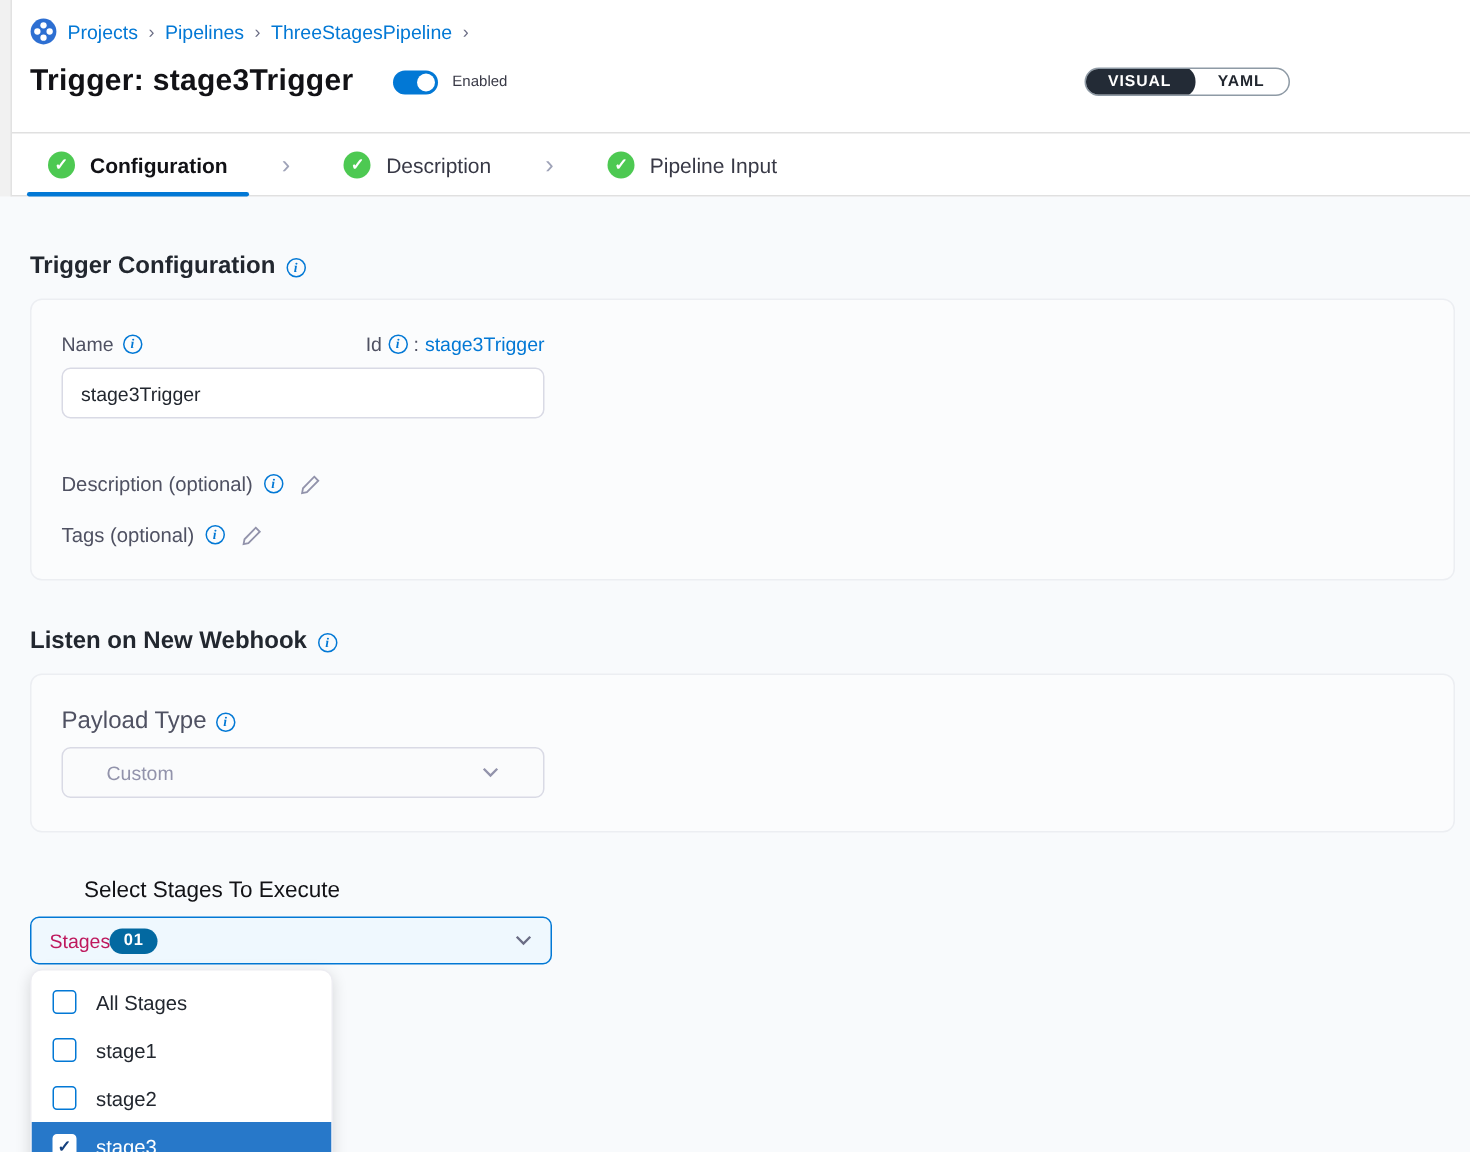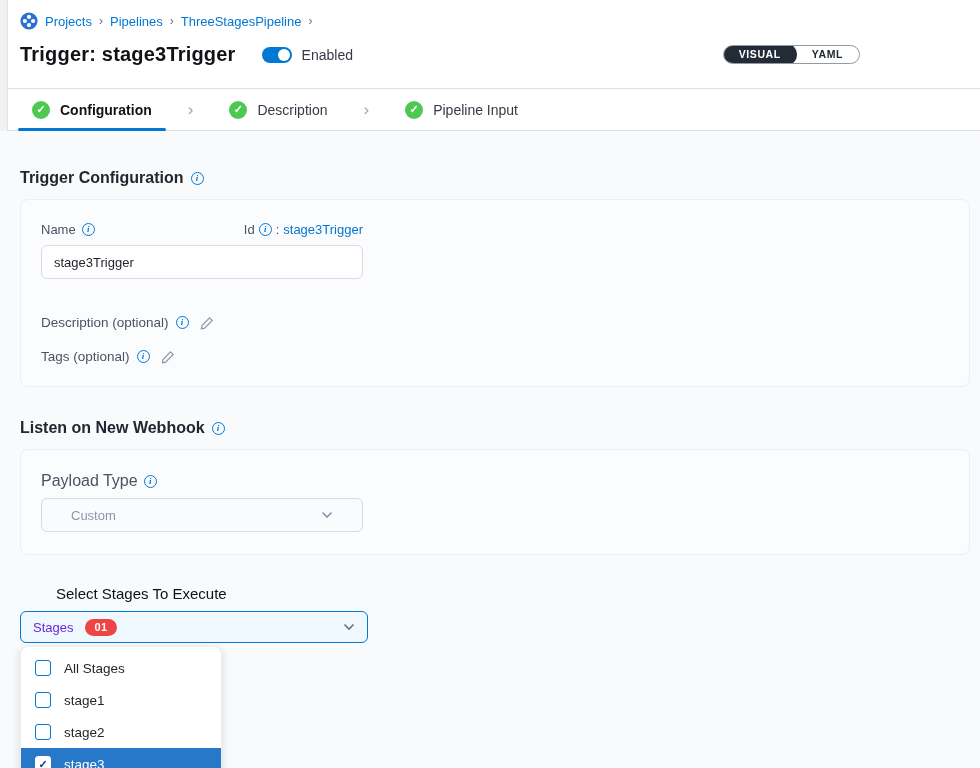--- a/index.html
+++ b/index.html
@@ -12,21 +12,21 @@
   
   .header { margin-left:8px; background:#ffffff; height:88px; padding:12px 20px 0 12px; }
   .breadcrumb { display:flex; align-items:center; gap:7px; font-size:13px; }
   .breadcrumb a { color:#0278d5; text-decoration:none; cursor:pointer; }
   .crumb-sep { color:#6b6d85; font-size:12px; }
   .harness-icon { width:18px; height:18px; display:inline-block; }
   .title-row { display:flex; align-items:center; margin-top:13px; }
   .page-title { font-size:20px; font-weight:700; color:#121216; letter-spacing:.2px; }
   .toggle { width:30px; height:16px; border-radius:8px; background:#0278d5; position:relative; margin-left:26px; cursor:pointer; }
   .toggle .knob { position:absolute; top:2px; right:2px; width:12px; height:12px; border-radius:50%; background:#fff; }
-  .toggle-label { margin-left:10px; font-size:14px; color:#383946; }
+  .toggle-label { margin-left:10px; font-size:10px; color:#383946; }
   .seg-control { margin-left:auto; margin-right:100px; display:flex; align-items:center; background:#fff; border:1px solid #8e9aa5; border-radius:11px; height:19px; overflow:hidden; }
   .seg { font-size:10.5px; font-weight:700; letter-spacing:.6px; padding:0 16px; height:19px; line-height:19px; cursor:pointer; }
   .seg.active { background:#232b36; color:#fff; border-radius:10px; margin:-1px; height:21px; line-height:21px; }
   .seg.inactive { color:#22272f; }
 
   
   .tabbar { margin-left:8px; background:#fff; height:43px; border-top:1px solid #e0e0e0; border-bottom:1px solid #e0e0e0; display:flex; align-items:center; padding-left:10px; }
   .tab { display:flex; align-items:center; gap:10px; height:100%; padding:0 14px; position:relative; cursor:pointer; font-size:14px; color:#383946; }
   .tab.active { font-weight:700; color:#121216; }
   .tab.active::after { content:""; position:absolute; left:0; right:0; bottom:-1px; height:3px; background:#0278d5; border-radius:2px; }
@@ -48,22 +48,22 @@
   .opt-row { display:flex; align-items:center; gap:7px; font-size:13.5px; color:#4f5162; font-weight:500; }
   .opt-desc { margin-top:36px; }
   .opt-tags { margin-top:19px; }
   .pencil { cursor:pointer; margin-left:4px; display:inline-flex; }
 
   .select-box { margin-top:8px; width:322px; height:34px; background:#fafbfc; border:1px solid #d9dae5; border-radius:6px; display:flex; align-items:center; padding:0 29px; font-size:13px; color:#9293ab; position:relative; }
   .chev { margin-left:auto; display:inline-flex; }
 
   .h-stages { margin-top:30px; font-size:15px; font-weight:400; color:#121216;margin-left:36px; }
   .multiselect { margin-top:9px; width:348px; height:32px; background:#eff8fe; border:1px solid #0278d5; border-radius:6px; display:flex; align-items:center; padding:0 12px; cursor:pointer; }
-  .ms-label { font-size:13px; color:#6d28d9; }
-  .count-badge { margin-left:12px; background:#ef4444; color:#fff; font-size:11px; font-weight:700; padding:2.5px 9px; border-radius:9px; letter-spacing:.5px; }
+  .ms-label { font-size:13px; color:#be185d; }
+  .count-badge { background:#0369a1; color:#fff; font-size:11px; font-weight:700; padding:2.5px 9px; border-radius:9px; letter-spacing:.5px; }
 
   .dropdown-panel { margin-top:3px; width:202px; background:#fff; border:1px solid #ededf2; border-radius:8px; box-shadow:0 3px 10px rgba(0,0,0,.14); padding-top:5px; overflow:hidden; }
   .dd-item { height:32px; display:flex; align-items:center; gap:13px; padding:0 14px; font-size:13.5px; color:#22272f; cursor:pointer; }
   .checkbox { width:16px; height:16px; border:1.6px solid #0278d5; border-radius:3px; background:#fff; flex:0 0 auto; display:flex; align-items:center; justify-content:center; font-size:11px; font-weight:700; color:transparent; }
   .dd-item.highlighted { background:#2778c9; color:#fff; }
   .dd-item.checked .checkbox { border-color:#fff; color:#15417e; }
 </style>
 </head>
 <body>
 

